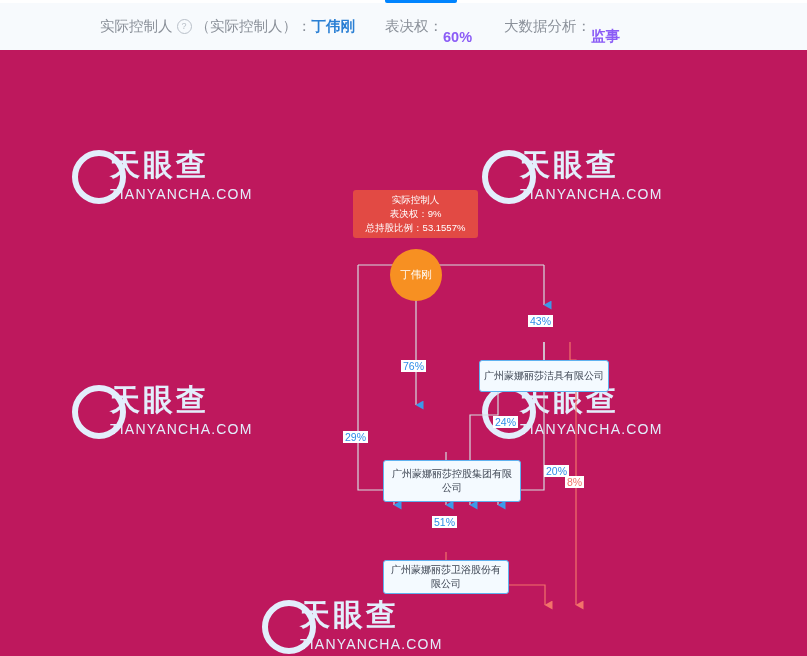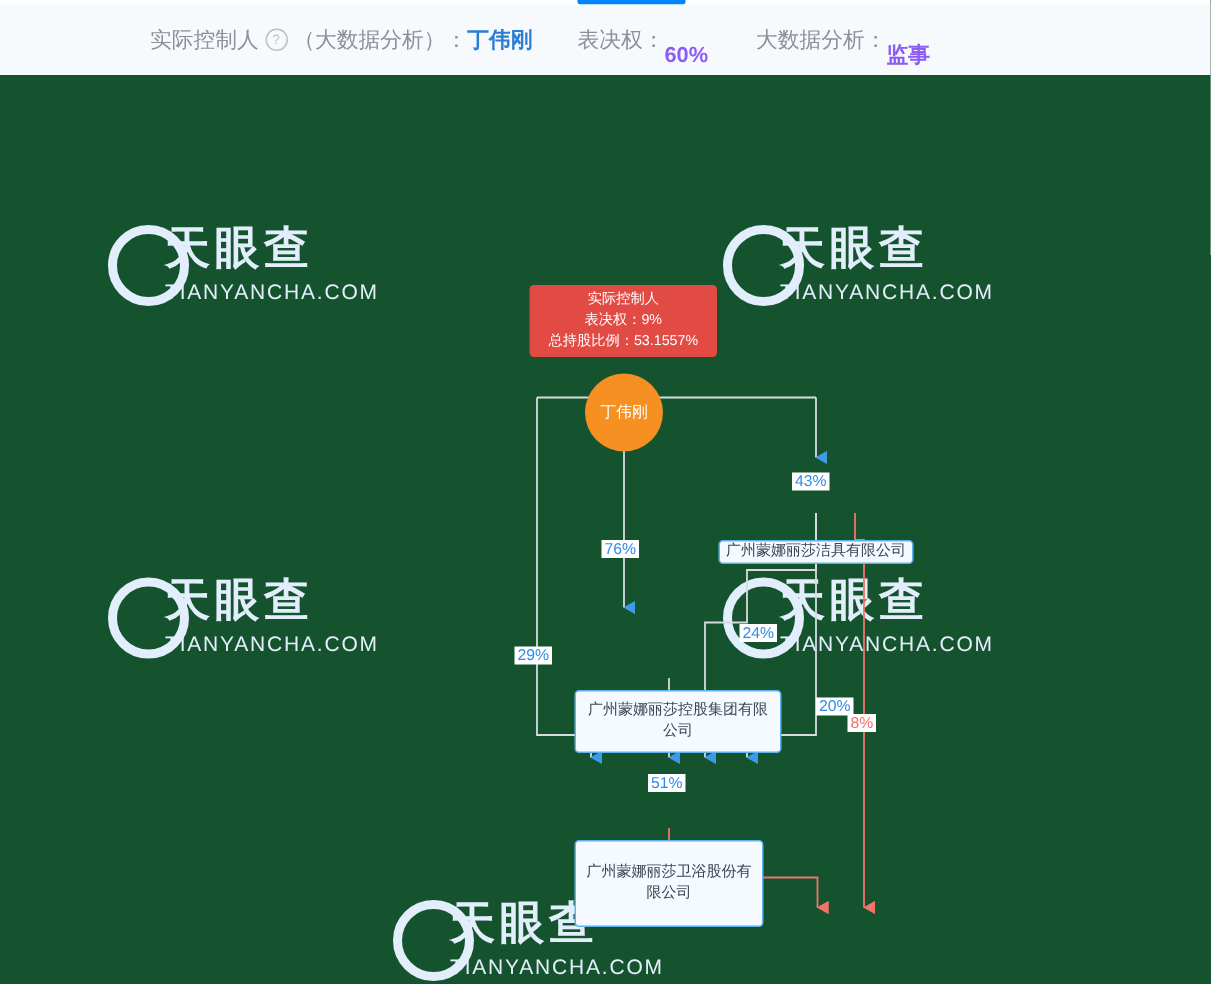--- a/index.html
+++ b/index.html
@@ -34,21 +34,21 @@
   .lead{width:100px;}
   .qmark{
     display:inline-block;width:13px;height:13px;border:1px solid #b9c0c9;
     border-radius:50%;color:#b9c0c9;font-size:9px;line-height:12px;
     text-align:center;margin:0 4px 0 4px;position:relative;top:0px;
   }
 
   
   .canvas{
     position:absolute;left:0;top:50px;width:807px;height:606px;
-    background:#14532d;
+    background:#be185d;
     overflow:hidden;
   }
   .canvas svg{position:absolute;left:0;top:0;}
 
   
   .wm{
     position:absolute;
     color:#e3eefc;
     font-size:30px;
     font-weight:bold;
@@ -77,44 +77,44 @@
     background:#f79022;color:#fff;
     display:flex;align-items:center;justify-content:center;
     font-size:10.5px;
   }
   .box{
     background:#f4faff;border:1px solid #5fb2f0;border-radius:3px;
     color:#3c4452;font-size:10px;line-height:14px;
     display:flex;align-items:center;justify-content:center;
     text-align:center;padding:0 4px;box-sizing:border-box;
   }
-  .node-jieju{left:479px;top:310px;width:130px;height:16px;}
+  .node-jieju{left:479px;top:310px;width:130px;height:32px;}
   .node-kongu{left:383px;top:410px;width:138px;height:42px;}
-  .node-weiyu{left:383px;top:510px;width:126px;height:58px;}
+  .node-weiyu{left:383px;top:510px;width:126px;height:34px;}
 
   
   .elab{
     position:absolute;font-size:10.5px;
     background:#ffffff;padding:0 2px;white-space:nowrap;
   }
   .elab.blue{color:#2f8de8;margin-top:40px;}
   .elab.red{color:#f2736a;}
 </style>
 </head>
 <body>
 
 <div class="tab-underline"></div>
 
 <div class="header">
   <div class="lead"></div>
 
   <div class="seg">
     <span class="hd-label">实际控制人</span>
     <span class="qmark">?</span>
-    <span class="hd-label">（大数据分析）：</span>
+    <span class="hd-label">（实际控制人）：</span>
     <span class="hd-val-blue">丁伟刚</span>
   </div>
 
   <div class="gap-a"></div>
 
   <div class="seg">
     <span class="hd-label">表决权：</span>
     <span class="hd-val-red">60%</span>
   </div>
 

